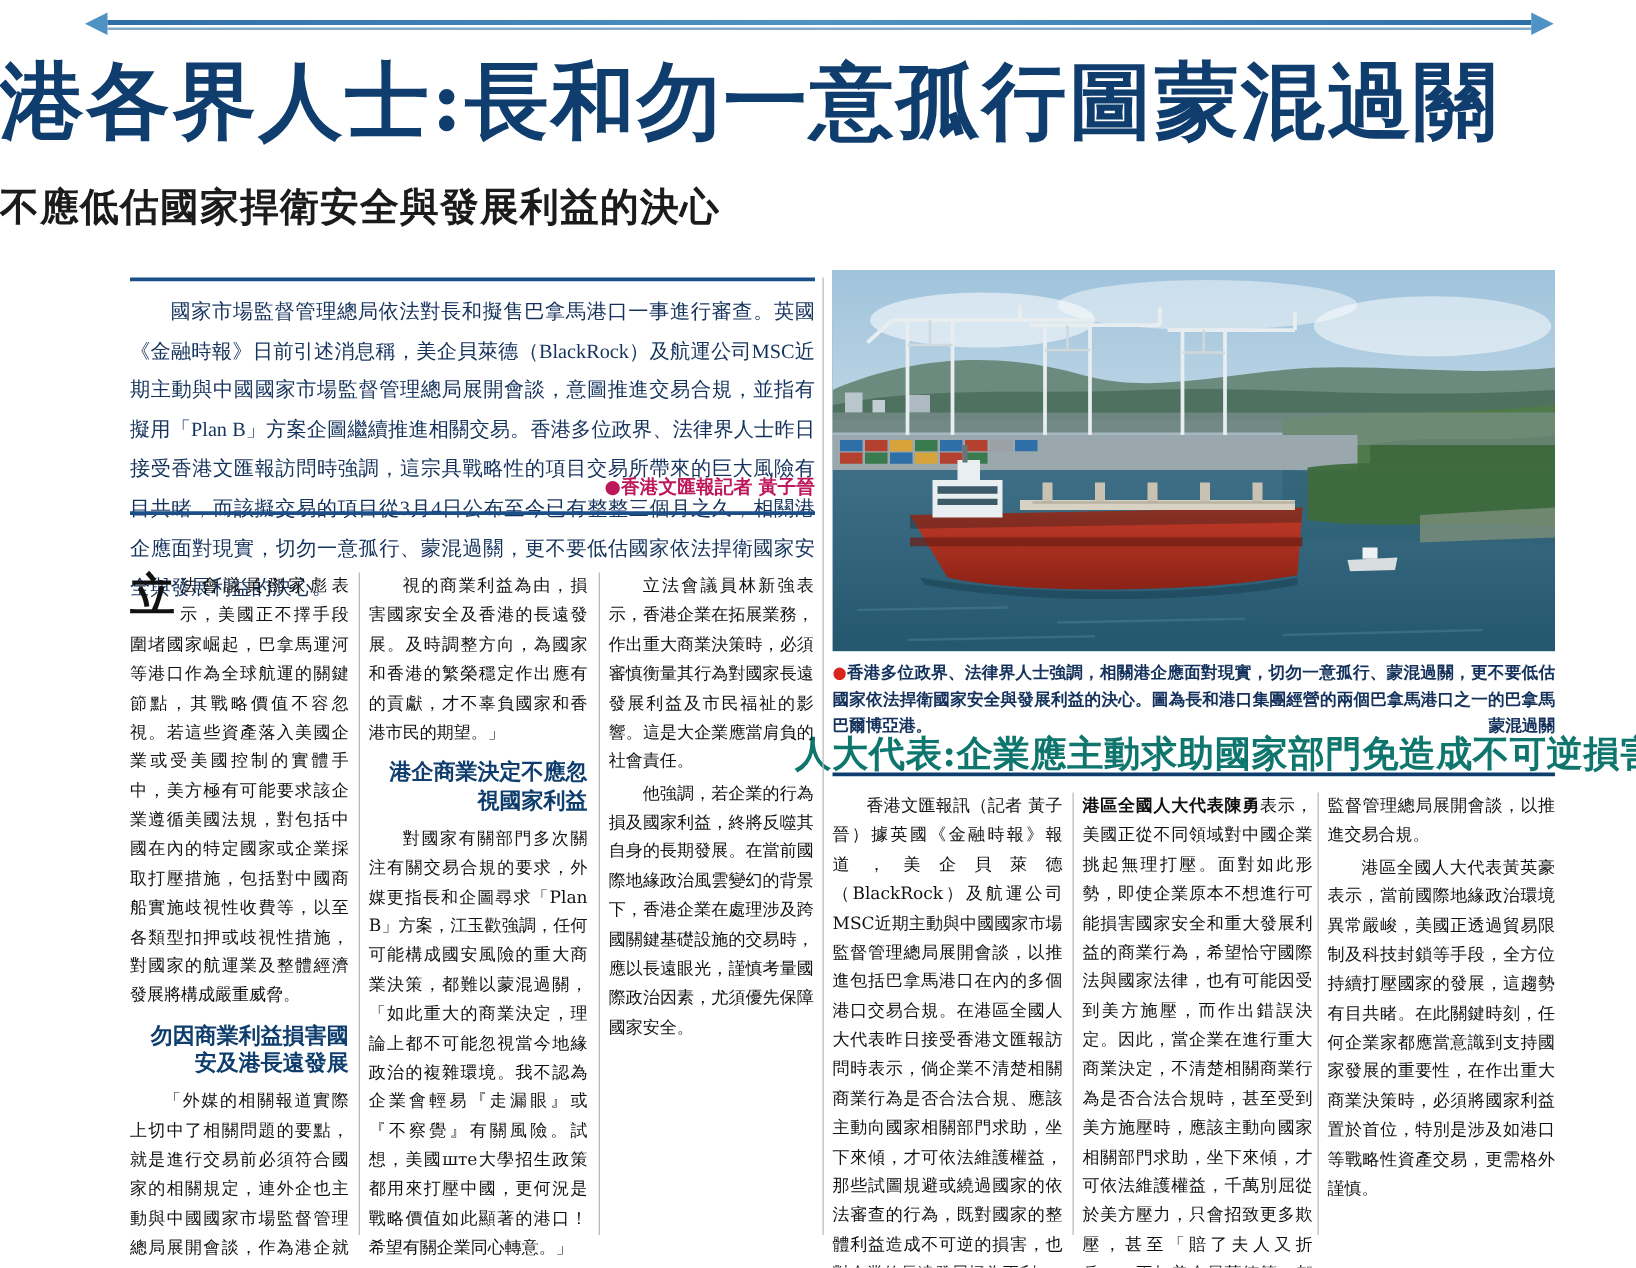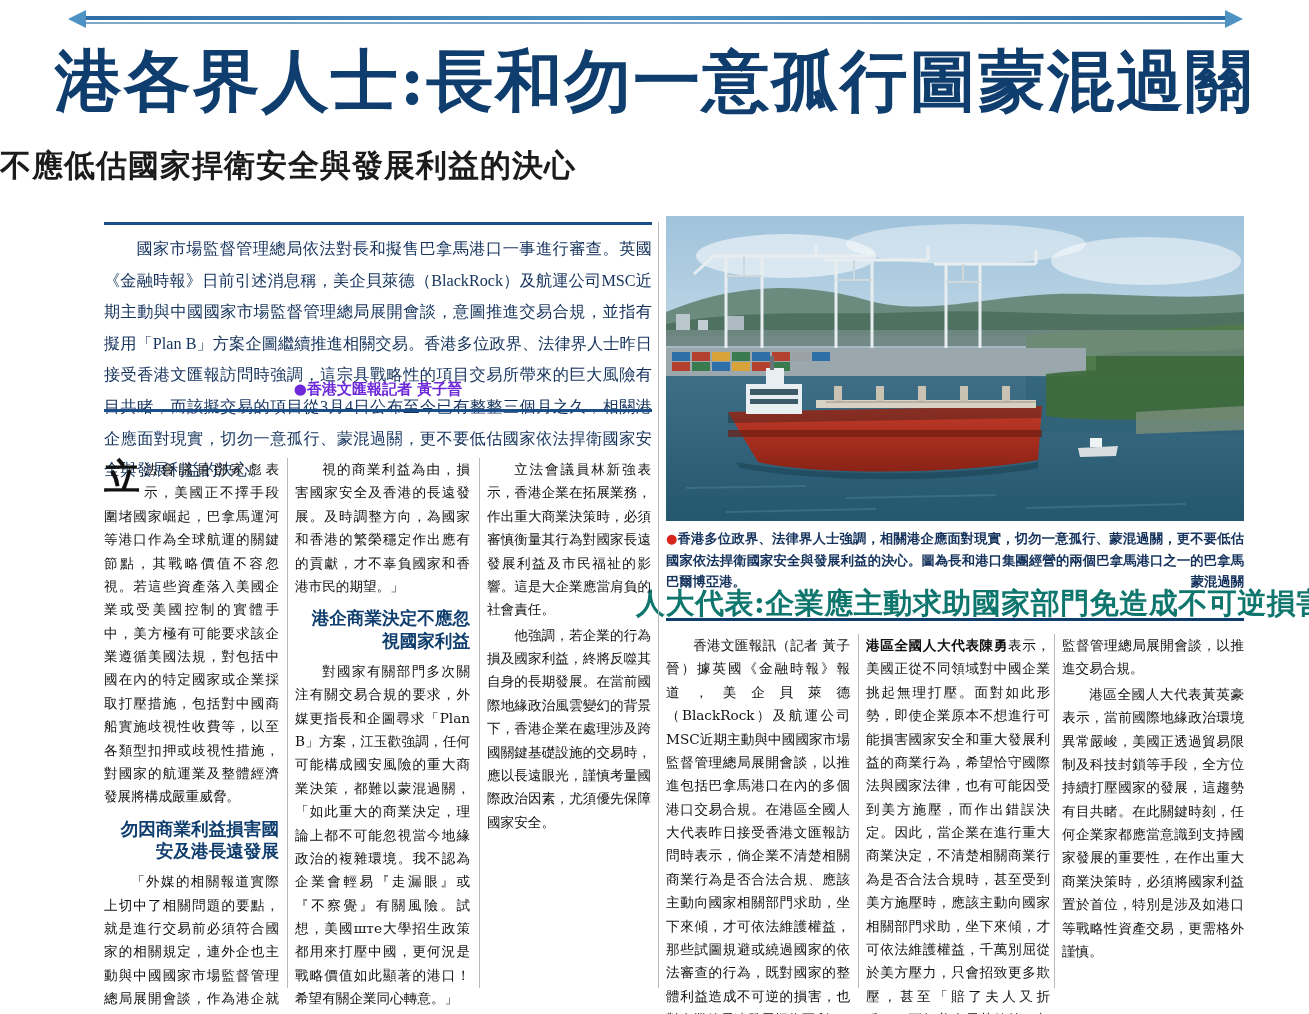--- a/index.html
+++ b/index.html
@@ -54,21 +54,21 @@
     border-bottom: 9px solid transparent;
   }
   .top-rule .cap-l { left: 0; border-right: 18px solid #4f93c4; }
   .top-rule .cap-r { right: 0; border-left: 18px solid #4f93c4; }
 
   
   .headline {
     position: absolute;
     left: 0; right: 0;
     top: 46px;
-    text-align: center;
+    text-align: left;
     font-family: "DejaVu Serif", "Liberation Serif", serif;
     font-weight: bold;
     font-size: 67px;
     letter-spacing: 2px;
     color: #0f3e6e;
     line-height: 1.05;
     white-space: nowrap;
   }
   .subheadline {
     position: absolute;
@@ -113,25 +113,25 @@
     color: #14325c;
     text-align: justify;
     text-justify: inter-character;
     text-indent: 2em;
   }
   .byline {
     position: absolute;
     left: 0;
     top: 158px;
     width: 548px;
-    text-align: center;
+    text-align: right;
     font-family: "DejaVu Serif", "Liberation Serif", serif;
     font-weight: bold;
     font-size: 15px;
-    color: #6d28d9;
+    color: #be185d;
   }
 
   
   .photo {
     position: absolute;
     left: 666px;
     top: 216px;
     width: 578px;
     height: 305px;
     overflow: hidden;

